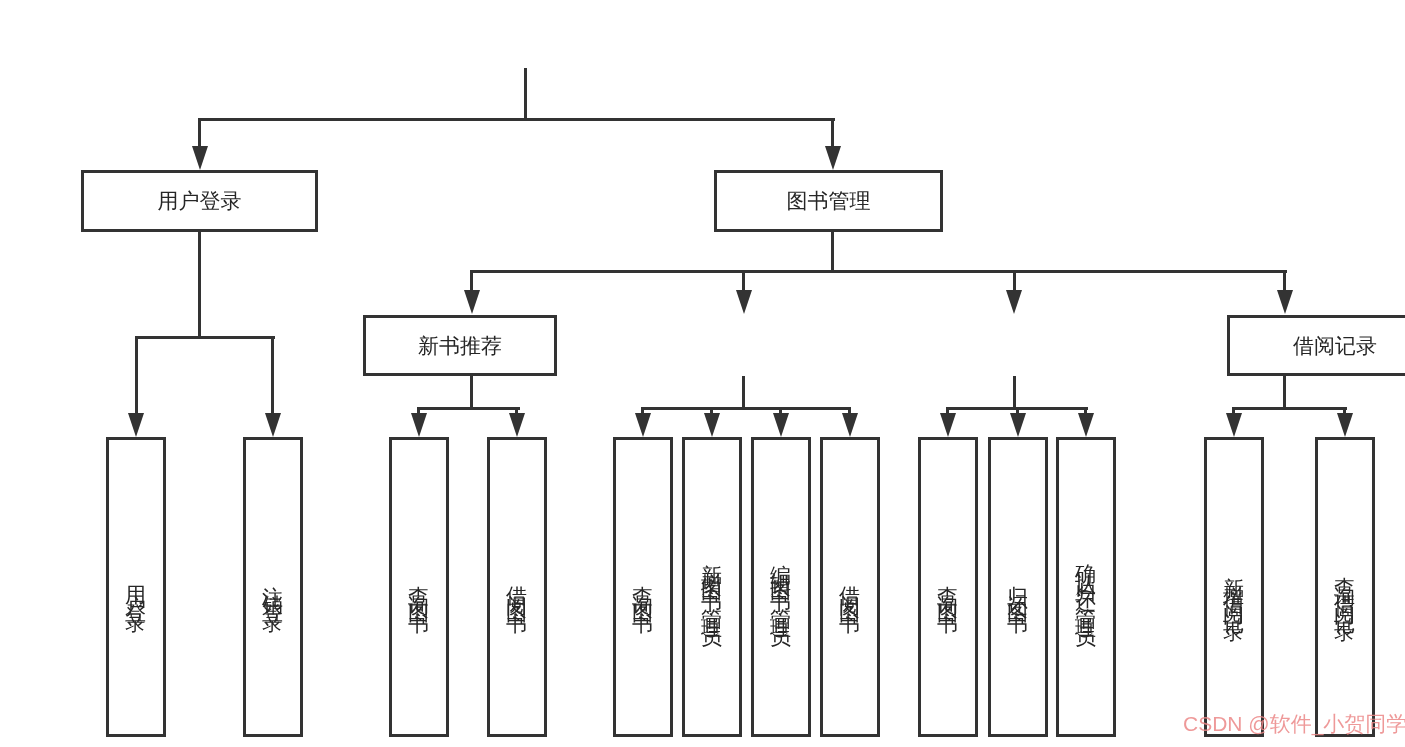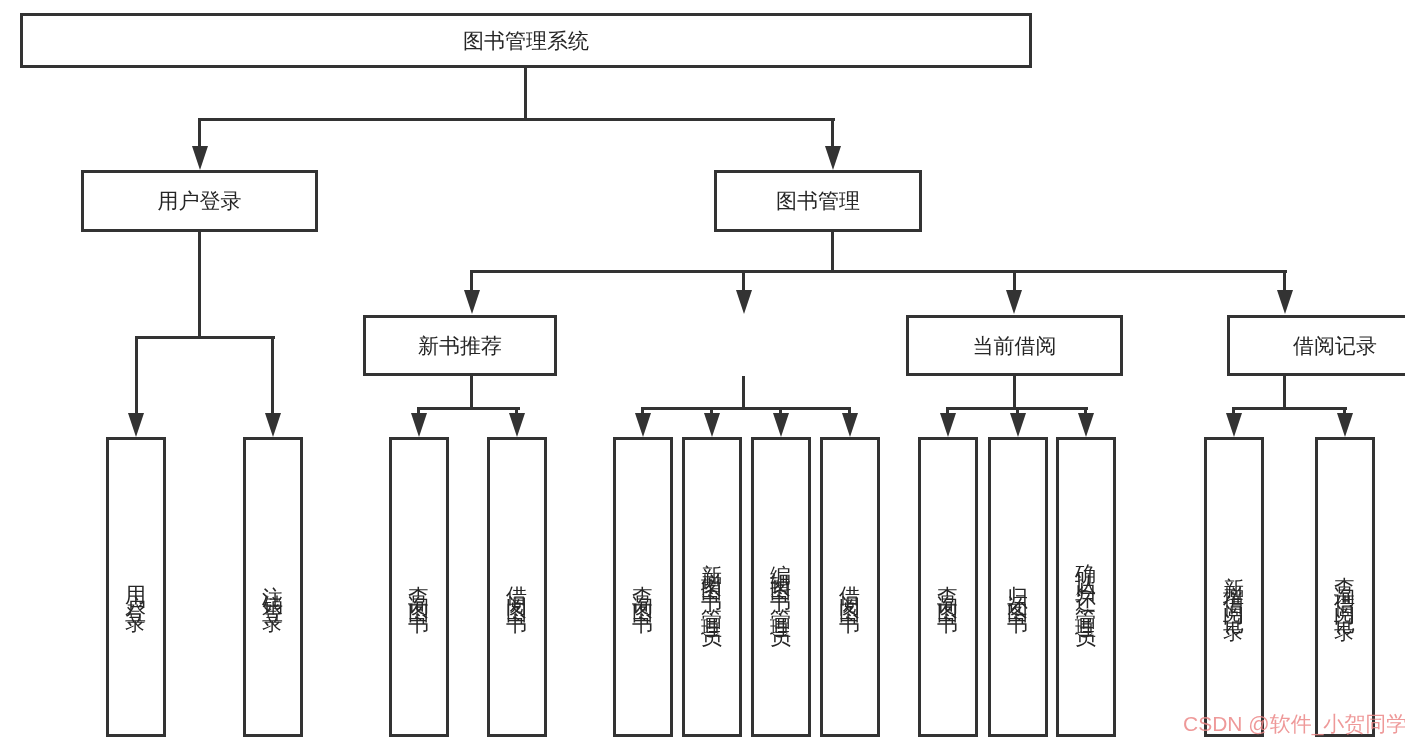--- a/index.html
+++ b/index.html
@@ -65,35 +65,32 @@
     opacity: 0.85;
     white-space: nowrap;
     z-index: 5;
   }
 </style>
 </head>
 <body>
 
 <div class="canvas">
 
-  <div class="hbox" style="left:20px; top:13px; width:1012px; height:55px;">
-    <span>图书管理系统</span>
-  </div>
 
   <div class="ln" style="left:524px; top:68px; width:3px; height:53px;"></div>
   <div class="ln" style="left:198px; top:118px; width:637px; height:3px;"></div>
   <div class="ln" style="left:198px; top:118px; width:3px; height:30px;"></div>
   <div class="ar" style="left:192px; top:146px;"></div>
   <div class="ln" style="left:831px; top:118px; width:3px; height:30px;"></div>
   <div class="ar" style="left:825px; top:146px;"></div>
 
   <div class="hbox" style="left:81px; top:170px; width:237px; height:62px;">
     <span>用户登录</span>
   </div>
-  <div class="hbox" style="left:714px; top:170px; width:208px; height:62px;">
+  <div class="hbox" style="left:714px; top:170px; width:229px; height:62px;">
     <span>图书管理</span>
   </div>
 
   <div class="ln" style="left:198px; top:232px; width:3px; height:107px;"></div>
   <div class="ln" style="left:135px; top:336px; width:140px; height:3px;"></div>
   <div class="ln" style="left:135px; top:336px; width:3px; height:79px;"></div>
   <div class="ar" style="left:128px; top:413px;"></div>
   <div class="ln" style="left:271px; top:336px; width:3px; height:79px;"></div>
   <div class="ar" style="left:265px; top:413px;"></div>
 
@@ -103,23 +100,20 @@
   <div class="ar" style="left:464px; top:290px;"></div>
   <div class="ln" style="left:742px; top:270px; width:3px; height:22px;"></div>
   <div class="ar" style="left:736px; top:290px;"></div>
   <div class="ln" style="left:1013px; top:270px; width:3px; height:22px;"></div>
   <div class="ar" style="left:1006px; top:290px;"></div>
   <div class="ln" style="left:1283px; top:270px; width:3px; height:22px;"></div>
   <div class="ar" style="left:1277px; top:290px;"></div>
 
   <div class="hbox" style="left:363px; top:315px; width:194px; height:61px;">
     <span>新书推荐</span>
-  </div>
-  <div class="hbox" style="left:906px; top:315px; width:217px; height:61px;">
-    <span>当前借阅</span>
   </div>
   <div class="hbox" style="left:1227px; top:315px; width:216px; height:61px;">
     <span>借阅记录</span>
   </div>
 
   <div class="ln" style="left:470px; top:376px; width:3px; height:34px;"></div>
   <div class="ln" style="left:417px; top:407px; width:103px; height:3px;"></div>
   <div class="ln" style="left:417px; top:407px; width:3px; height:8px;"></div>
   <div class="ar" style="left:411px; top:413px;"></div>
   <div class="ln" style="left:515px; top:407px; width:3px; height:8px;"></div>

